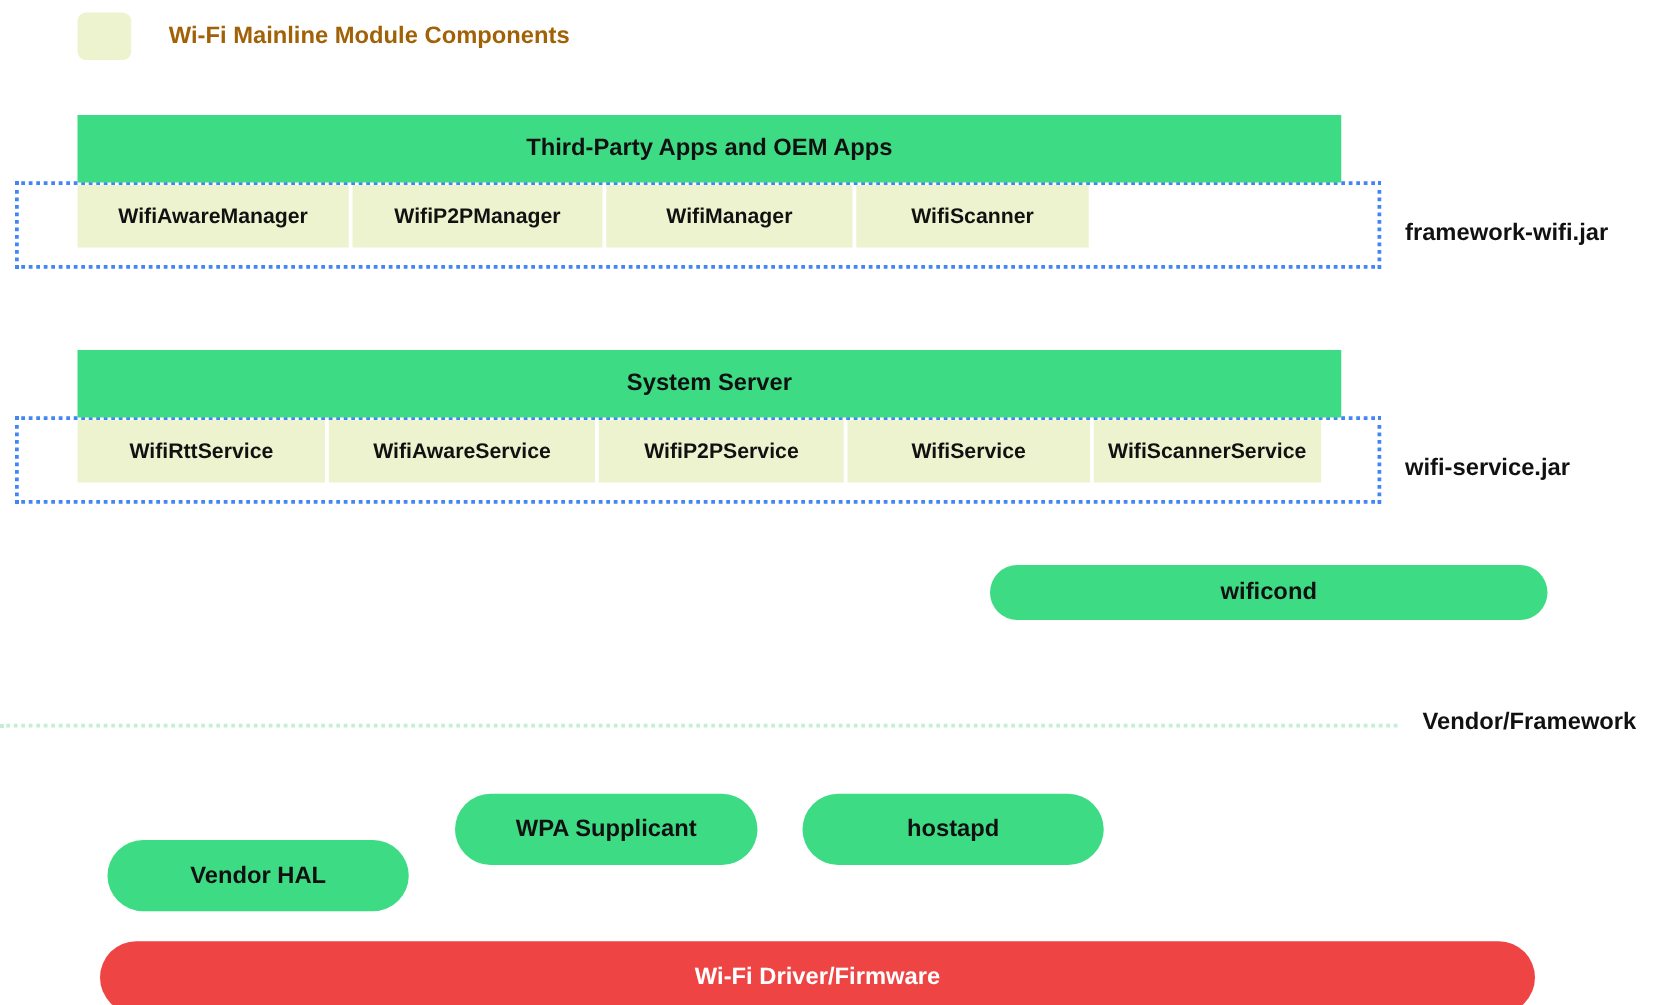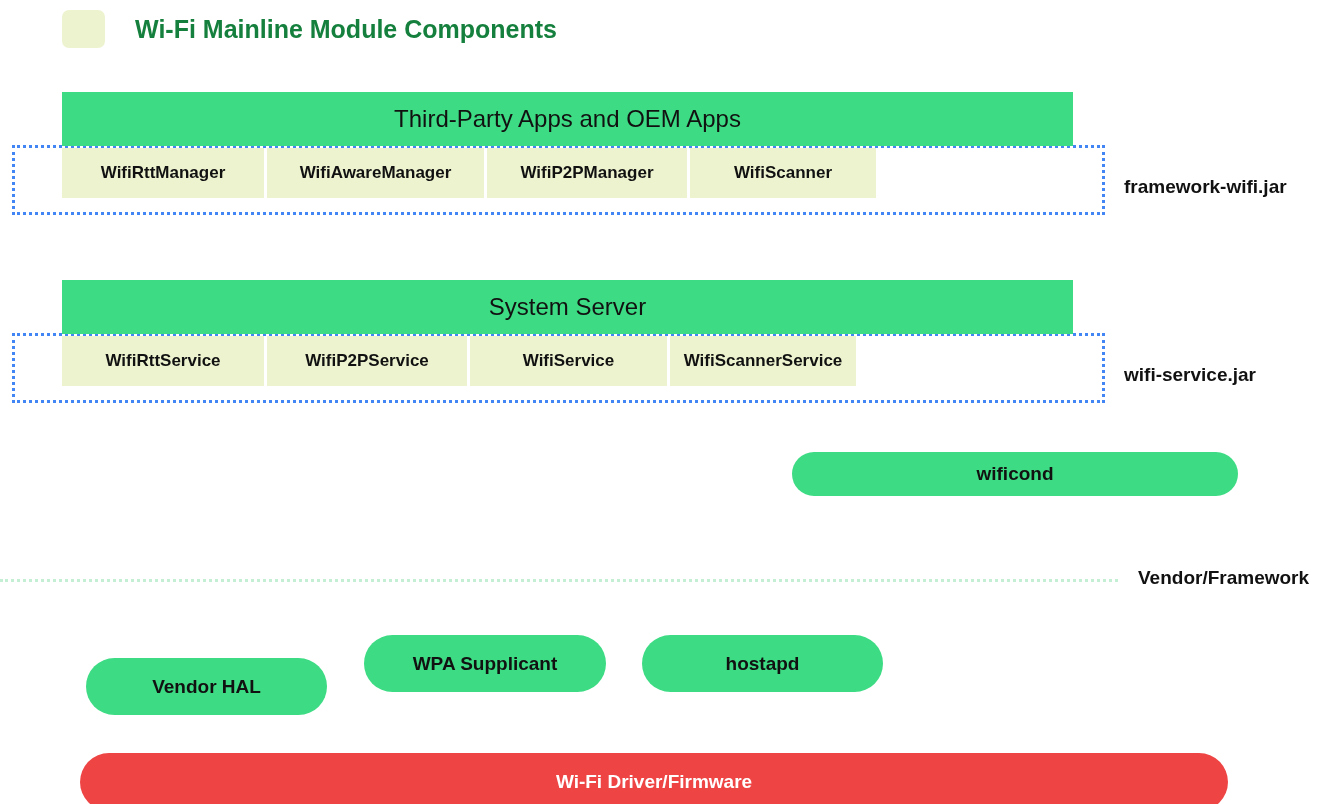--- a/index.html
+++ b/index.html
@@ -19,43 +19,43 @@
 
   
   #legend { left: 62px; top: 10px; display: flex; align-items: center; }
   #legend .swatch {
     width: 43px; height: 38px;
     background: #eef3cf;
     border-radius: 7px;
   }
   #legend .legend-label {
     margin-left: 30px;
-    font-size: 25px;
-    font-weight: bold;
-    color: #15803d;
+    font-size: 19px;
+    font-weight: bold;
+    color: #a16207;
     white-space: nowrap;
   }
 
   .dotted-box {
     position: absolute;
     border: 3px dotted #4285f4;
     box-sizing: border-box;
     background: transparent;
   }
 
   .header-bar {
     position: absolute;
     background: #3ddc84;
     display: flex;
     align-items: center;
     justify-content: center;
   }
   .header-bar .bar-label {
-    font-size: 24px;
-    font-weight: normal;
+    font-size: 19px;
+    font-weight: bold;
     color: #111111;
     white-space: nowrap;
   }
 
   .comp-row {
     position: absolute;
     display: flex;
     background: #ffffff;
   }
   .comp-cell {
@@ -128,46 +128,49 @@
   <div class="legend-label">Wi-Fi Mainline Module Components</div>
 </div>
 
 <div class="dotted-box" style="left:12px; top:145px; width:1093px; height:70px;"></div>
 
 <div class="header-bar" style="left:62px; top:92px; width:1011px; height:54px;">
   <span class="bar-label">Third-Party Apps and OEM Apps</span>
 </div>
 
 <div class="comp-row" style="left:62px; top:148px; width:1011px; height:50px;">
-  <div class="comp-cell" style="width:202px;">
-    <span class="cell-label">WifiRttManager</span>
-  </div>
   <div class="comp-cell" style="width:217px;">
     <span class="cell-label">WifiAwareManager</span>
   </div>
   <div class="comp-cell" style="width:200px;">
     <span class="cell-label">WifiP2PManager</span>
+  </div>
+  <div class="comp-cell" style="width:197px;">
+    <span class="cell-label">WifiManager</span>
   </div>
   <div class="comp-cell" style="width:186px;">
     <span class="cell-label">WifiScanner</span>
   </div>
 </div>
 
 <div class="jar-label" style="left:1124px; top:176px;">framework-wifi.jar</div>
 
 <div class="dotted-box" style="left:12px; top:333px; width:1093px; height:70px;"></div>
 
 <div class="header-bar" style="left:62px; top:280px; width:1011px; height:54px;">
   <span class="bar-label">System Server</span>
 </div>
 
 <div class="comp-row" style="left:62px; top:336px; width:1011px; height:50px;">
   <div class="comp-cell" style="width:202px;">
     <span class="cell-label">WifiRttService</span>
   </div>
+  <div class="comp-cell" style="width:217px;">
+    <span class="cell-label">WifiAwareService</span>
+  </div>
   <div class="comp-cell" style="width:200px;">
     <span class="cell-label">WifiP2PService</span>
   </div>
   <div class="comp-cell" style="width:197px;">
     <span class="cell-label">WifiService</span>
   </div>
   <div class="comp-cell" style="width:186px;">
     <span class="cell-label">WifiScannerService</span>
   </div>
 </div>
@@ -176,21 +179,21 @@
 
 <div class="pill" style="left:792px; top:452px; width:446px; height:44px;">
   <span class="pill-label">wificond</span>
 </div>
 
 <div id="vendor-boundary-line"></div>
 <div id="vendor-boundary-label">
   <div>Vendor/Framework</div>
 </div>
 
-<div class="pill" style="left:86px; top:658px; width:241px; height:57px;">
+<div class="pill" style="left:86px; top:672px; width:241px; height:57px;">
   <span class="pill-label">Vendor HAL</span>
 </div>
 
 <div class="pill" style="left:364px; top:635px; width:242px; height:57px;">
   <span class="pill-label">WPA Supplicant</span>
 </div>
 
 <div class="pill" style="left:642px; top:635px; width:241px; height:57px;">
   <span class="pill-label">hostapd</span>
 </div>

